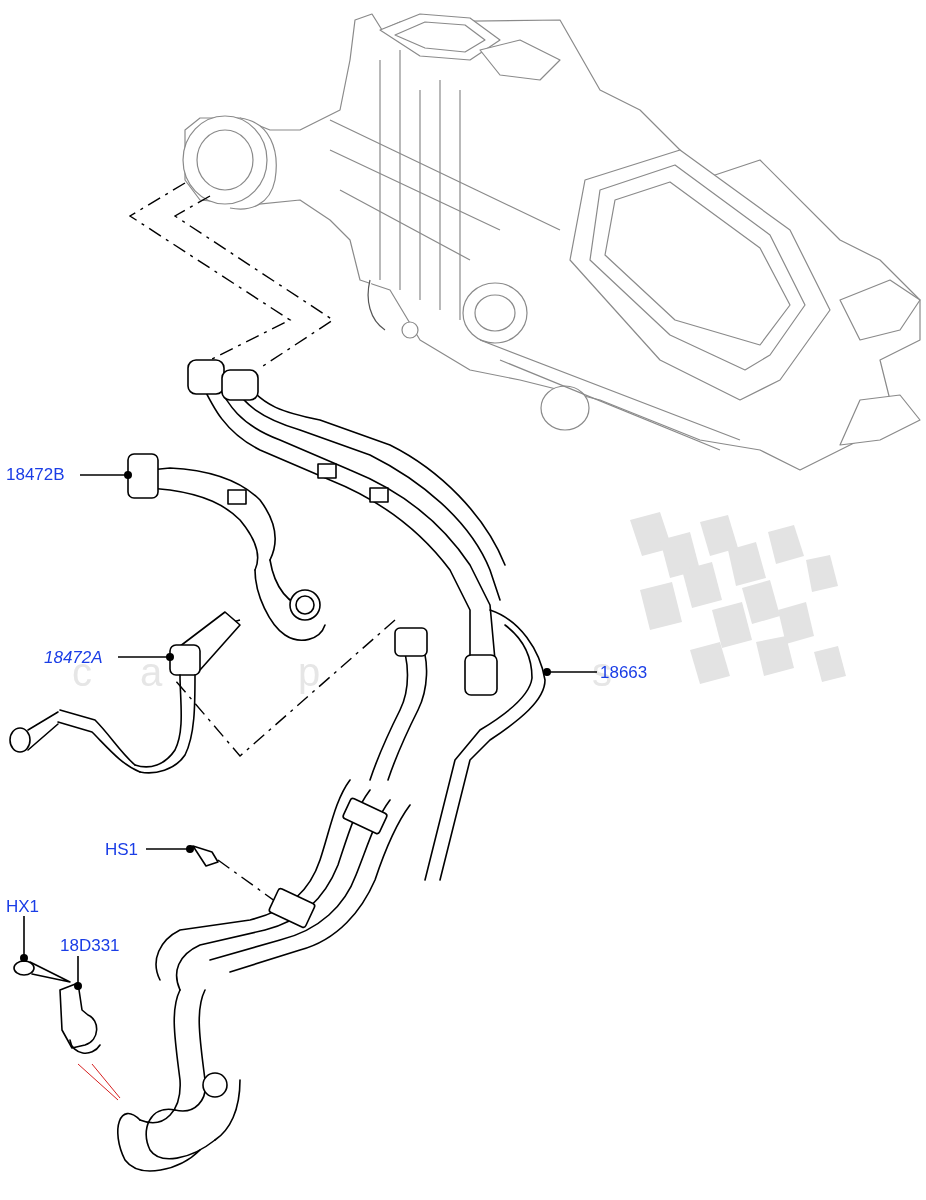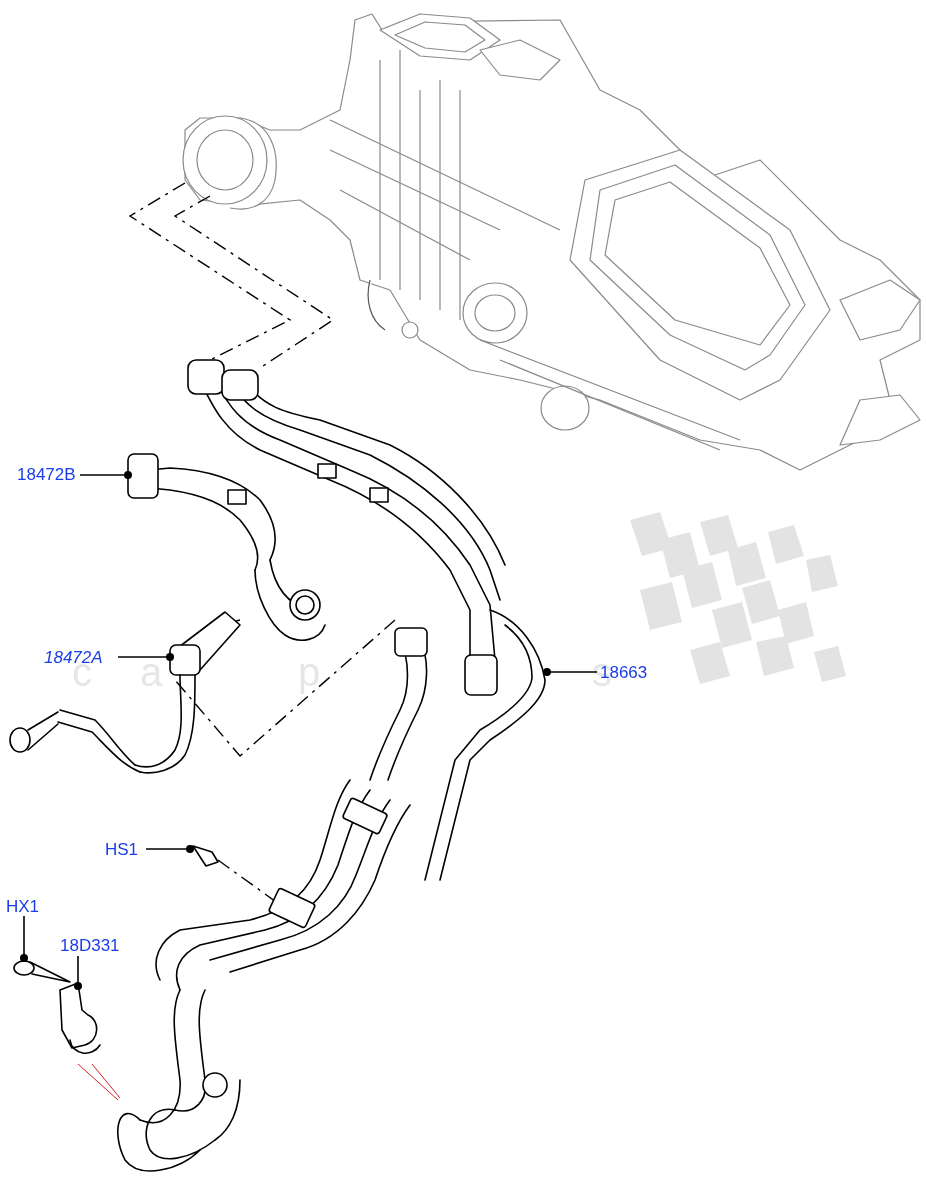--- a/index.html
+++ b/index.html
@@ -146,19 +146,19 @@
         <circle cx="547" cy="672" r="3.2"></circle>
       <line x1="146" y1="849" x2="190" y2="849"></line>
         <circle cx="190" cy="849" r="3.2"></circle>
       <line x1="24" y1="916" x2="24" y2="958"></line>
         <circle cx="24" cy="958" r="3.2"></circle>
       <line x1="78" y1="956" x2="78" y2="986"></line>
         <circle cx="78" cy="986" r="3.2"></circle>
     </g>
   </svg>
 
-  <div class="label" style="left:6px; top:466px;margin-left:11px;">18472B</div>
+  <div class="label" style="left:6px; top:466px;">18472B</div>
   <div class="label" style="left:44px; top:649px;font-style:italic;">18472A</div>
   <div class="label" style="left:600px; top:664px;">18663</div>
   <div class="label" style="left:105px; top:841px;">HS1</div>
   <div class="label" style="left:6px; top:898px;">HX1</div>
   <div class="label" style="left:60px; top:937px;">18D331</div>
 </div>
 
 </body></html>

